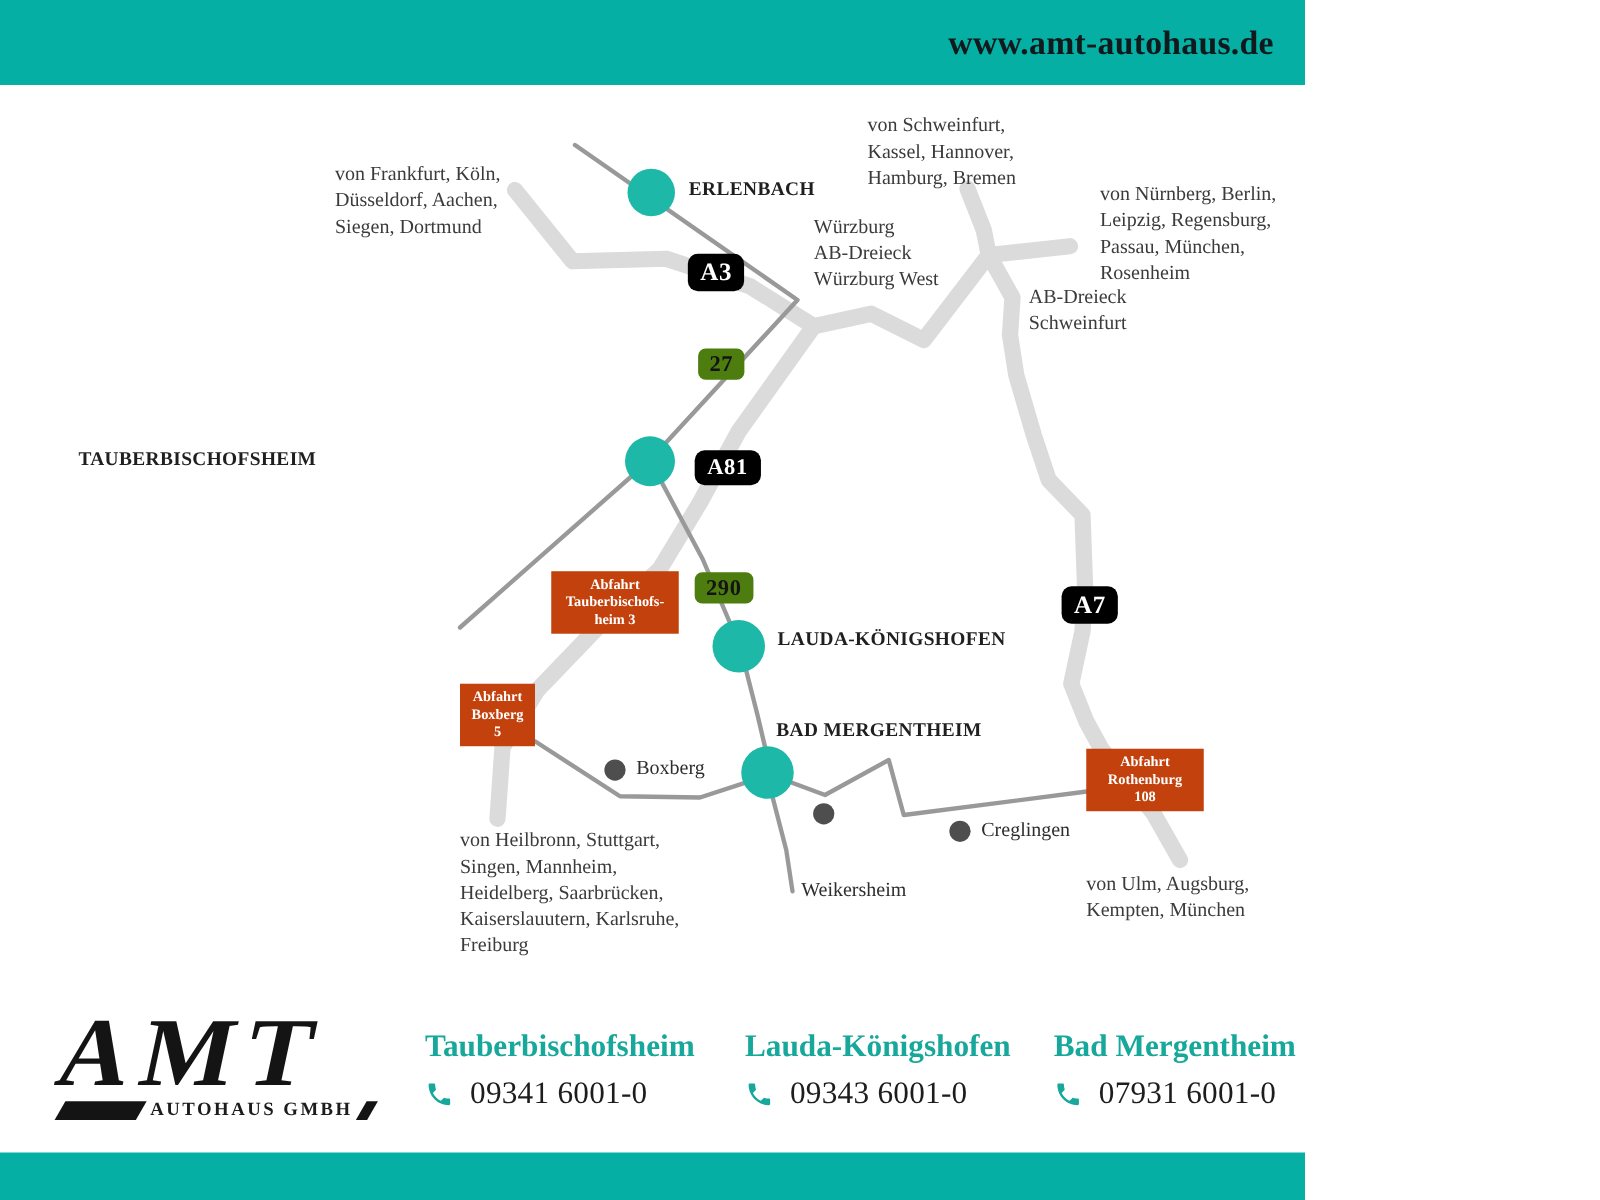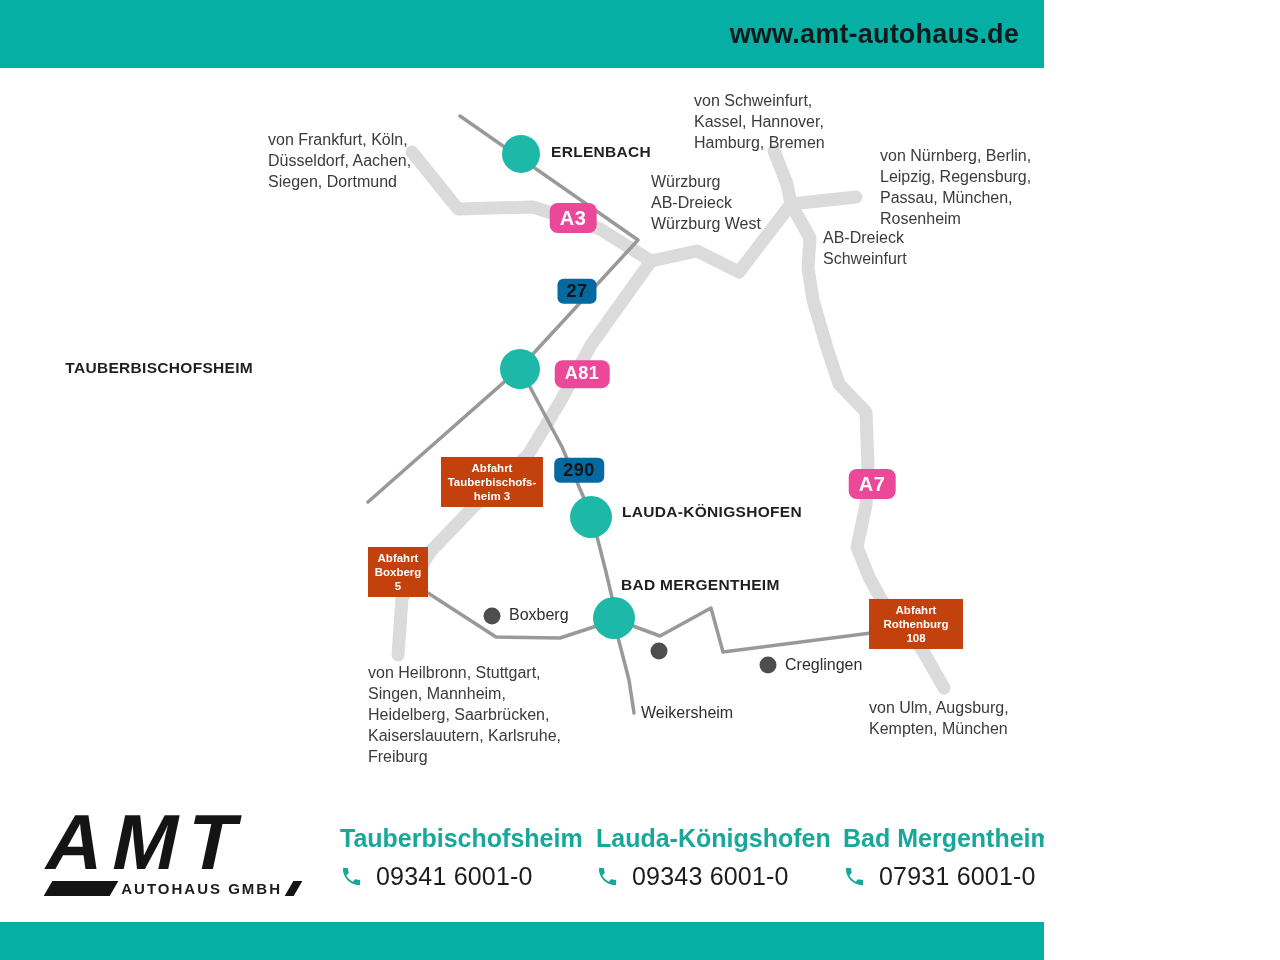--- a/index.html
+++ b/index.html
@@ -1,38 +1,38 @@
 <!DOCTYPE html>
 <html><head>
 <meta charset="utf-8">
 <style>
   html,body{margin:0;padding:0;}
   .page{
     position:relative; width:1044px; height:960px; background:#ffffff;
-    font-family:Liberation Sans, sans-serif; overflow:hidden;
+    font-family:Liberation Serif, serif; overflow:hidden;
   }
   
   .top-bar{position:absolute; left:0; top:0; width:1280px; height:68px; background:#05AFA4;}
   .bottom-bar{position:absolute; left:0; top:922px; width:1280px; height:38px; background:#05AFA4;}
   .site-url{
     position:absolute; right:25px; top:0; height:68px; line-height:68px;
     font-size:27px; font-weight:bold; color:#10191c; letter-spacing:.2px;
   }
   
   .roads{position:absolute; left:0; top:0;}
   .marker{position:absolute; background:#1EB8A8; border-radius:50%; transform:translate(-50%,-50%);}
   .dot{position:absolute; width:17px; height:17px; background:#4e4e4e; border-radius:50%; transform:translate(-50%,-50%);}
   .abadge{
     position:absolute; transform:translate(-50%,-50%);
-    background:#ec4899; color:#ffffff; font-weight:bold; font-size:20px;
+    background:#000000; color:#ffffff; font-weight:bold; font-size:20px;
     border-radius:8px; padding:3px 10px; line-height:1.2; letter-spacing:.5px;
   }
   .ybadge{
     position:absolute; transform:translate(-50%,-50%);
-    background:#0369a1; color:#141414; font-weight:bold; font-size:18px;
+    background:#4d7c0f; color:#141414; font-weight:bold; font-size:18px;
     border-radius:6px; padding:1px 9px; line-height:1.25; letter-spacing:.5px;
   }
   .exit-sign{
     position:absolute; transform:translate(-50%,-50%);
     background:#c2410c; color:#ffffff; font-weight:bold; font-size:11.5px;
     text-align:center; line-height:1.22; padding:4px 5px;
   }
   .city-label{
     position:absolute; font-size:15.5px; font-weight:bold; color:#1f1f1f;
     letter-spacing:.3px; white-space:nowrap;

